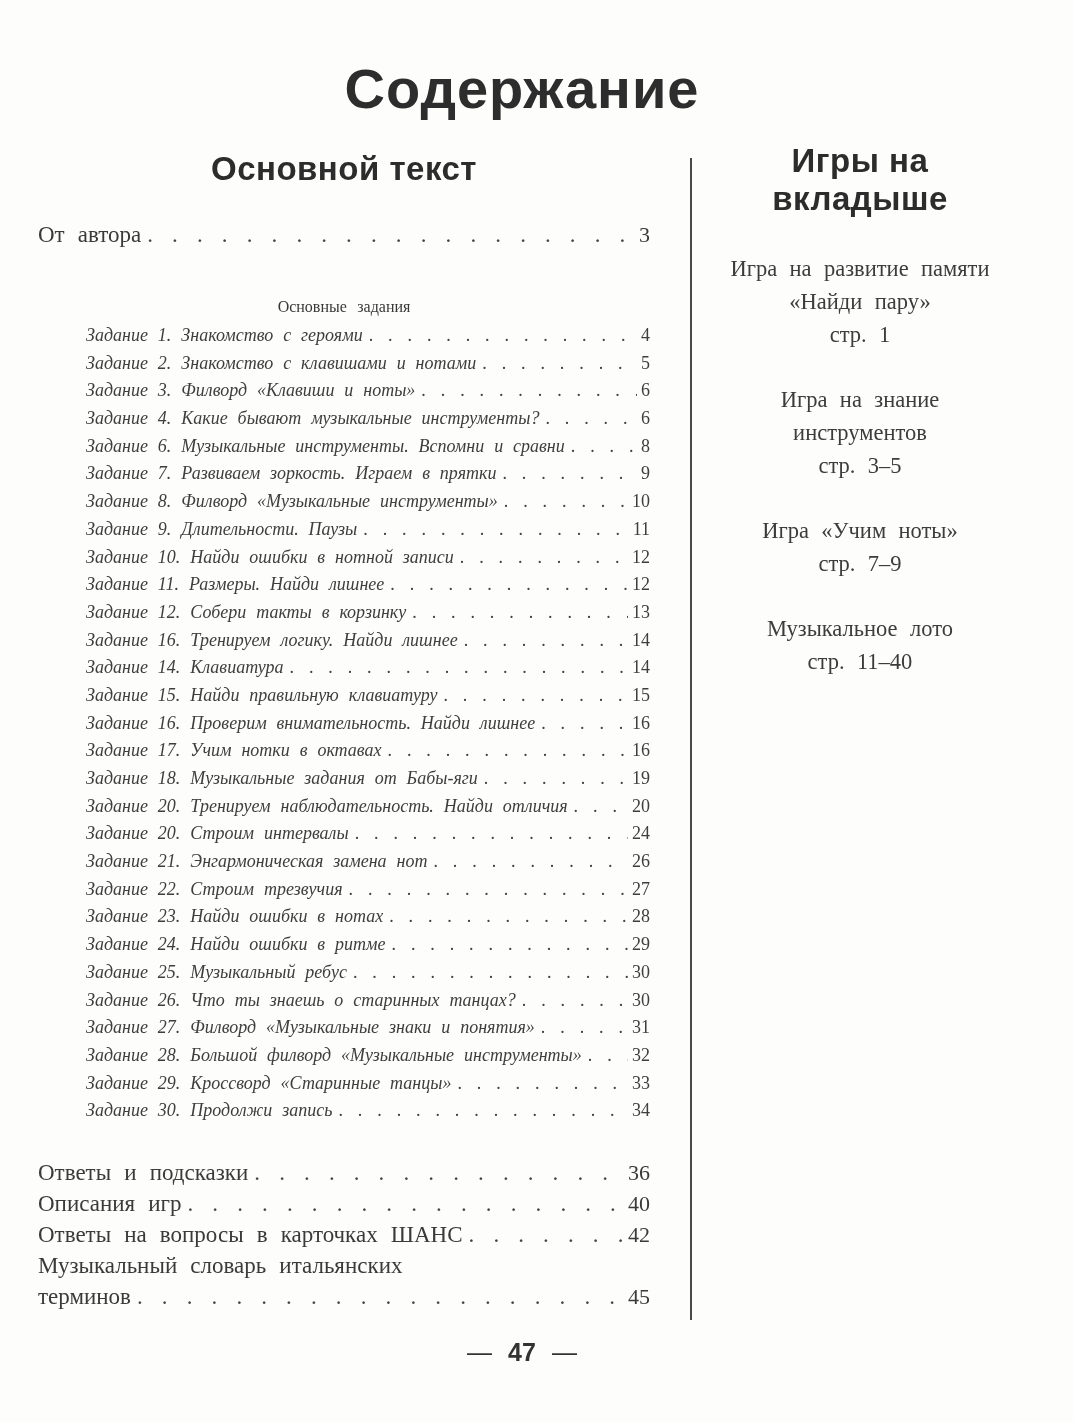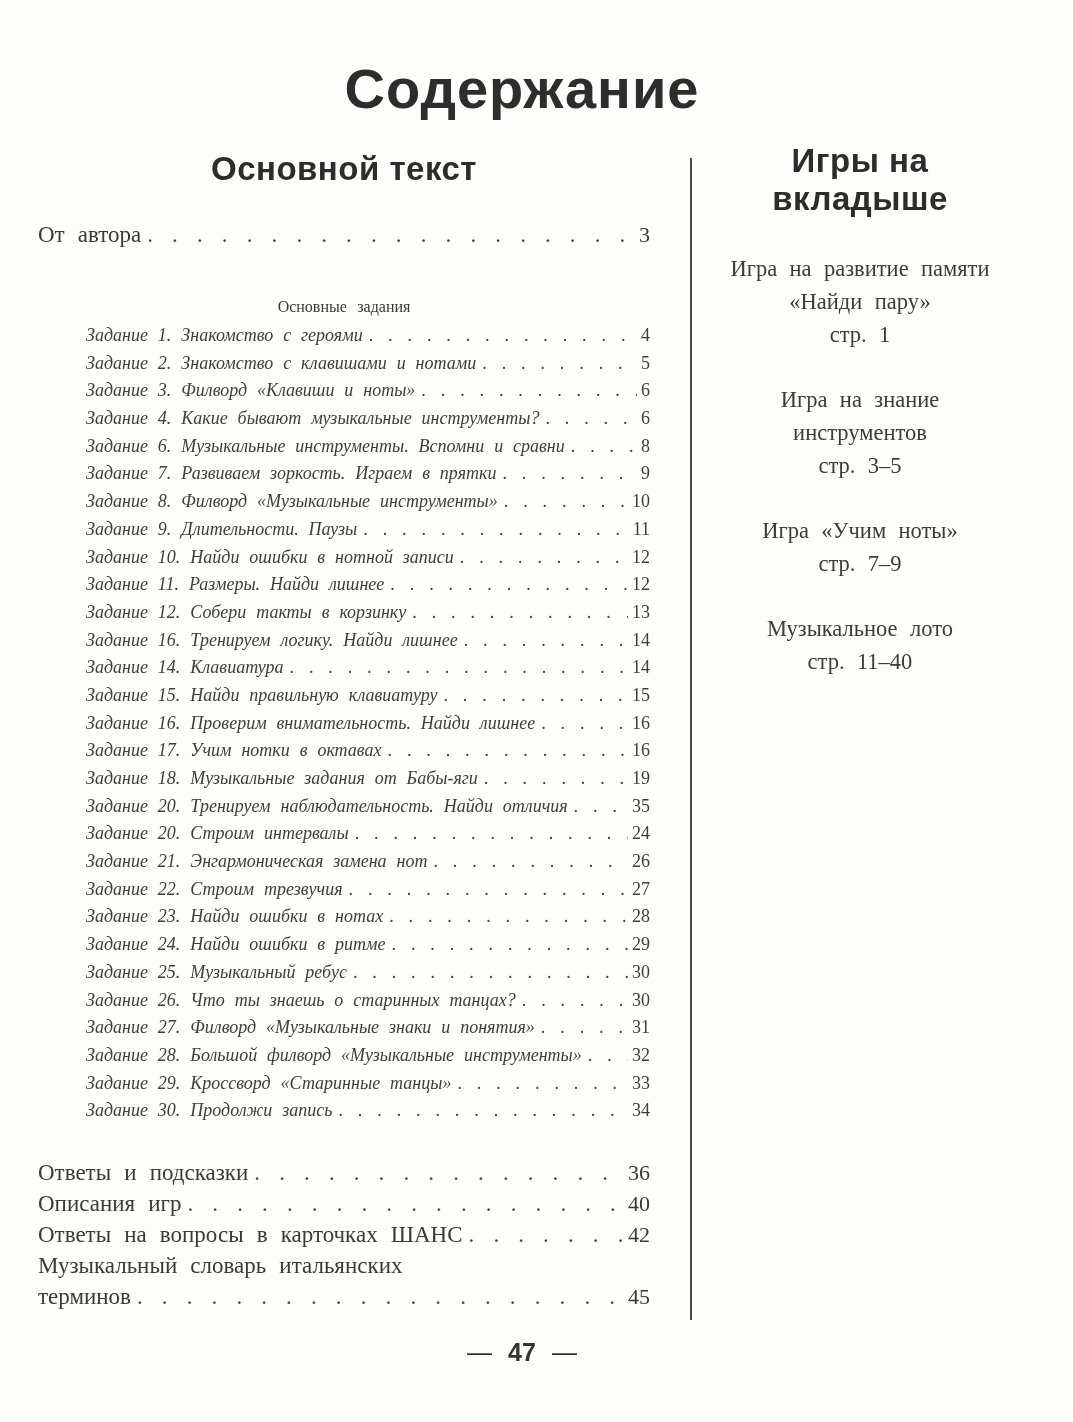--- a/index.html
+++ b/index.html
@@ -200,21 +200,21 @@
       <div class="task-row">
         <span class="task-label">Задание 18.</span>
         <span class="task-title">Музыкальные задания от Бабы-яги</span>
         <span class="dots"></span>
         <span class="pagenum">19</span>
       </div>
       <div class="task-row">
         <span class="task-label">Задание 20.</span>
         <span class="task-title">Тренируем наблюдательность. Найди отличия</span>
         <span class="dots"></span>
-        <span class="pagenum">35</span>
+        <span class="pagenum">20</span>
       </div>
       <div class="task-row">
         <span class="task-label">Задание 20.</span>
         <span class="task-title">Строим интервалы</span>
         <span class="dots"></span>
         <span class="pagenum">24</span>
       </div>
       <div class="task-row">
         <span class="task-label">Задание 21.</span>
         <span class="task-title">Энгармоническая замена нот</span>

